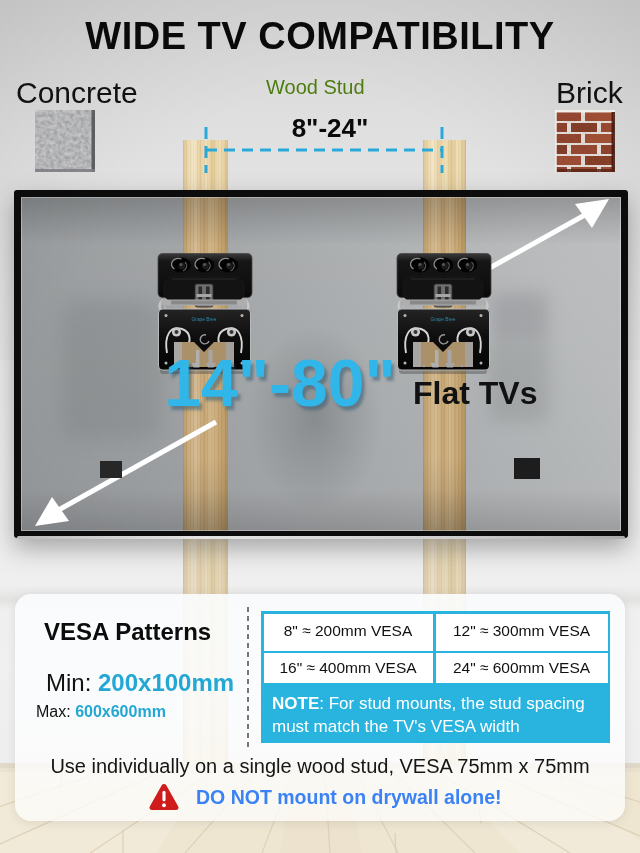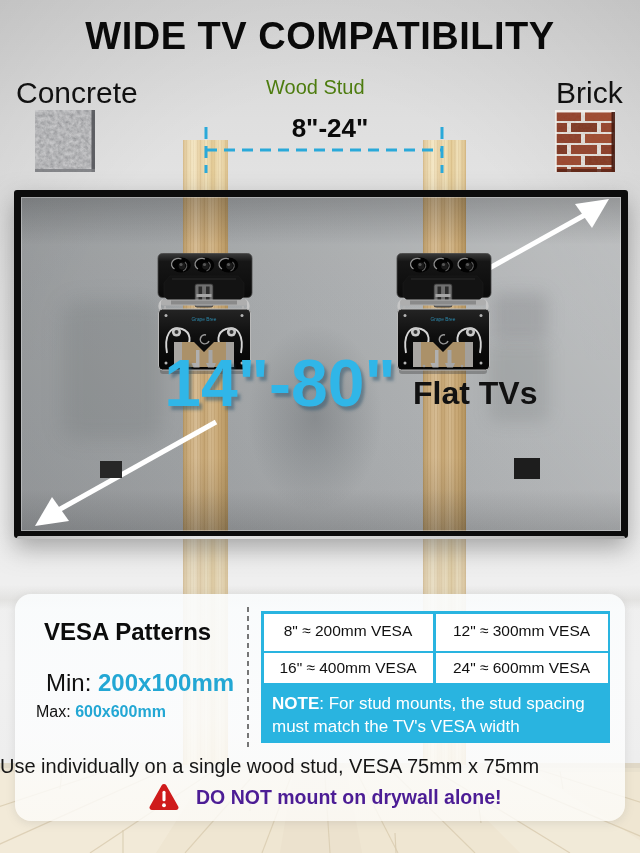--- a/index.html
+++ b/index.html
@@ -301,20 +301,20 @@
   </svg>
 
 <div class="abs" id="vtable" style="left:261px;top:611px;width:349px;height:132px;background:#29b4e0;border:0;">
   <div class="abs" style="left:2.5px;top:2.5px;width:169px;height:37px;background:#fff;text-align:center;line-height:33px;font-size:15.5px;color:#111;">8" ≈ 200mm VESA</div>
   <div class="abs" style="left:174.5px;top:2.5px;width:172px;height:37px;background:#fff;text-align:center;line-height:33px;font-size:15.5px;color:#111;">12" ≈ 300mm VESA</div>
   <div class="abs" style="left:2.5px;top:41.5px;width:169px;height:30px;background:#fff;text-align:center;line-height:30px;font-size:15.5px;color:#111;">16" ≈ 400mm VESA</div>
   <div class="abs" style="left:174.5px;top:41.5px;width:172px;height:30px;background:#fff;text-align:center;line-height:30px;font-size:15.5px;color:#111;">24" ≈ 600mm VESA</div>
   <div class="abs" style="left:11px;top:81px;width:336px;font-size:17px;color:#fff;line-height:23px;white-space:nowrap;"><b>NOTE</b>: For stud mounts, the stud spacing<br>must match the TV's VESA width</div>
 </div>
 
-<div class="abs" style="left:0;top:755px;width:640px;text-align:left;font-size:20px;color:#161616;">Use individually on a single wood stud, VESA 75mm x 75mm</div>
+<div class="abs" style="left:0;top:755px;width:640px;text-align:center;font-size:20px;color:#161616;">Use individually on a single wood stud, VESA 75mm x 75mm</div>
 
 <svg class="abs" style="left:146px;top:783px;" width="36" height="28" viewBox="0 0 32 29">
   <path d="M13.8,2.2 a2.6,2.6 0 0 1 4.4,0 L30.6,24 a2.6,2.6 0 0 1 -2.2,4 H3.6 a2.6,2.6 0 0 1 -2.2,-4 Z" fill="#cf1b1b"></path>
   <rect x="14.4" y="8" width="3.2" height="11" rx="1.6" fill="#fff"></rect>
   <circle cx="16" cy="23" r="2" fill="#fff"></circle>
 </svg>
-<div class="abs" style="left:196px;top:786px;font-size:19.5px;font-weight:bold;color:#4c1d95;">DO NOT mount on drywall alone!</div>
+<div class="abs" style="left:196px;top:786px;font-size:19.5px;font-weight:bold;color:#3b82f6;">DO NOT mount on drywall alone!</div>
 
 </body></html>

